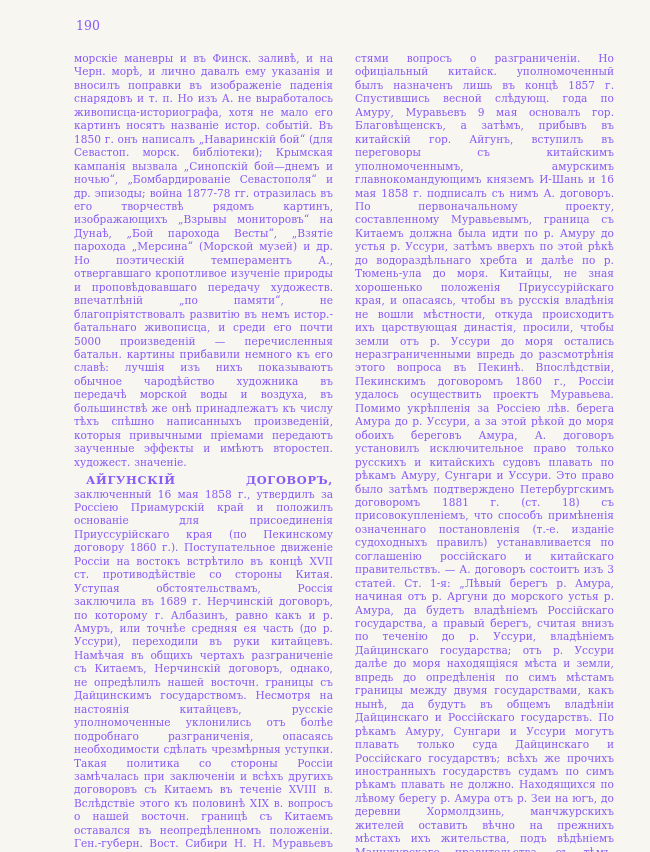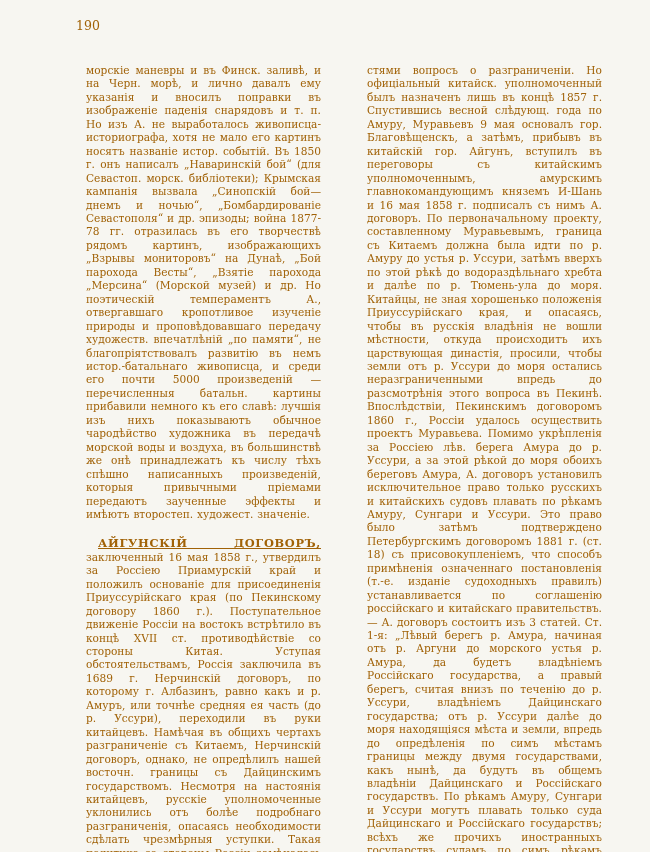--- a/index.html
+++ b/index.html
@@ -5,21 +5,21 @@
   html, body {
     margin: 0;
     padding: 0;
     background: #e9e8e4;
   }
   .page {
     position: relative;
     width: 650px;
     height: 852px;
     background: #f7f6f1;
-    color: #a16207;
+    color: #8b5cf6;
     font-family: "DejaVu Serif", "Liberation Serif", serif;
     overflow: hidden;
     box-sizing: border-box;
   }
   .page-header {
     position: absolute;
     top: 17px;
     left: 70px;
     right: 33px;
     height: 18px;
@@ -50,32 +50,31 @@
   }
   .column {
     width: 267px;
     text-align: justify;
     font-size: 10.6px;
     line-height: 13.45px;
     word-spacing: 0.5px;
     hyphens: none;
   }
   .column p {
-    margin: 16px;
+    margin: 4px;
     padding: 0;
   }
   .column p.article {
     text-indent: 12px;
     margin-top: 5px;
   }
   .article-lead {
     font-weight: bold;
     font-size: 11.4px;
     letter-spacing: 0.7px;
-    text-decoration: underline;
   }
 </style>
 </head>
 <body>
 
 <div class="page">
 
   <div class="page-header">
     <span class="page-number">190</span>
   </div>

